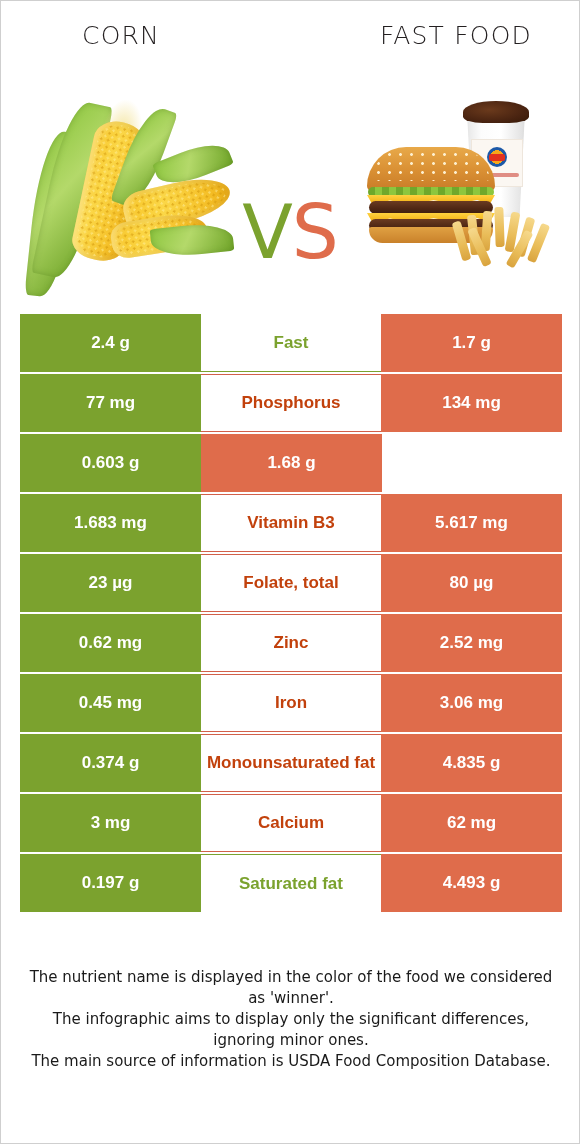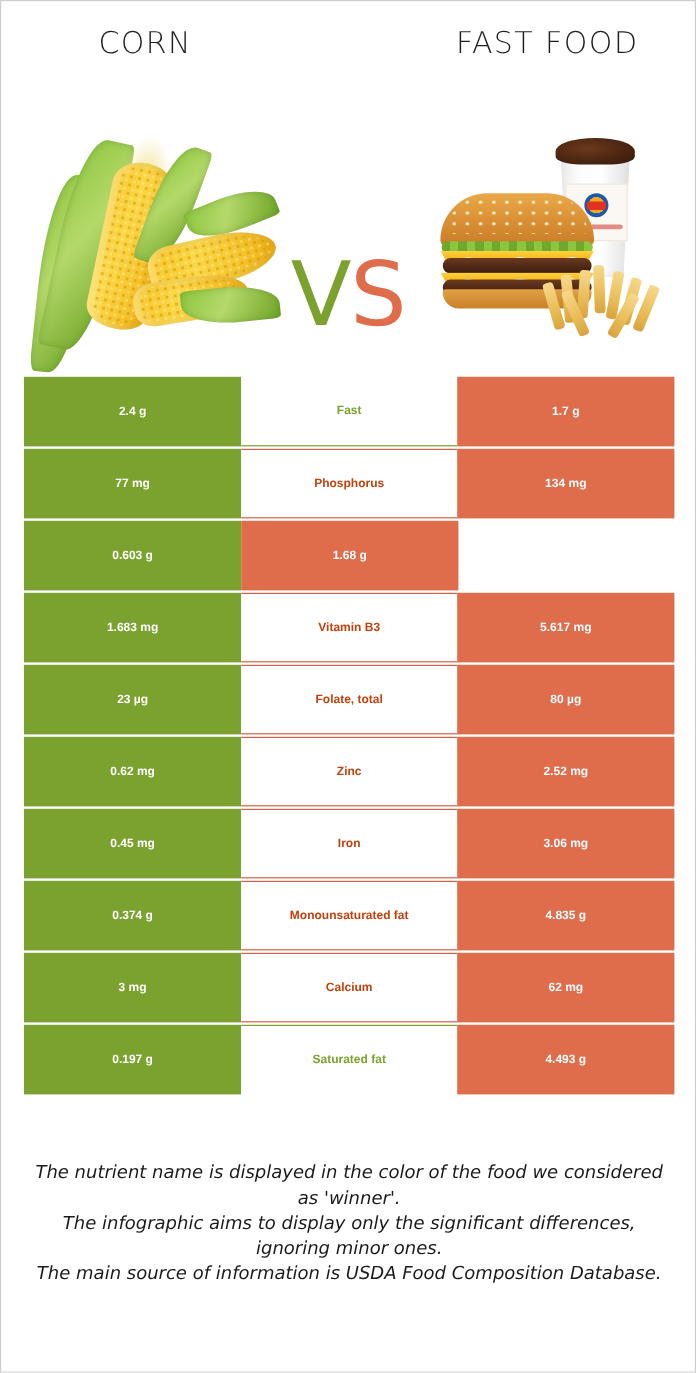--- a/index.html
+++ b/index.html
@@ -43,21 +43,21 @@
     white-space: nowrap;
     font-family: "DejaVu Sans", sans-serif;
     text-transform: uppercase;
   }
   .title-left  { left: 20px;  width: 200px; }
   .title-right { left: 355px; width: 200px; }
 
   
   .hero {
     position: absolute;
-    top: 80px;
+    top: 66px;
     left: 0;
     width: 512px;
     height: 230px;
   }
   .hero-left {
     position: absolute;
     left: 30px;
     top: 20px;
     width: 210px;
     height: 190px;
@@ -205,21 +205,21 @@
   .row {
     display: flex;
     height: 58px;
     margin-bottom: 2px;
     align-items: stretch;
   }
   .cell {
     display: flex;
     align-items: center;
     justify-content: center;
-    font-size: 10px;
+    font-size: 17px;
     font-weight: 700;
     box-sizing: border-box;
   }
   .cell-left {
     width: 181px;
     background: #7BA22E;
     color: #ffffff;
   }
   .cell-right {
     width: 181px;
@@ -247,21 +247,21 @@
     position: absolute;
     left: 24px;
     top: 966px;
     width: 532px;
     text-align: center;
     font-size: 15px;
     line-height: 21px;
     color: #1a1a1a;
     font-family: "DejaVu Sans", sans-serif;
   }
-  .footer div { white-space: normal; font-style: italic; }
+  .footer div { white-space: normal; }
 </style>
 </head>
 <body>
 
 <div class="page">
 
   <div class="titles">
     <div class="title title-left">Corn</div>
     <div class="title title-right">Fast food</div>
   </div>

